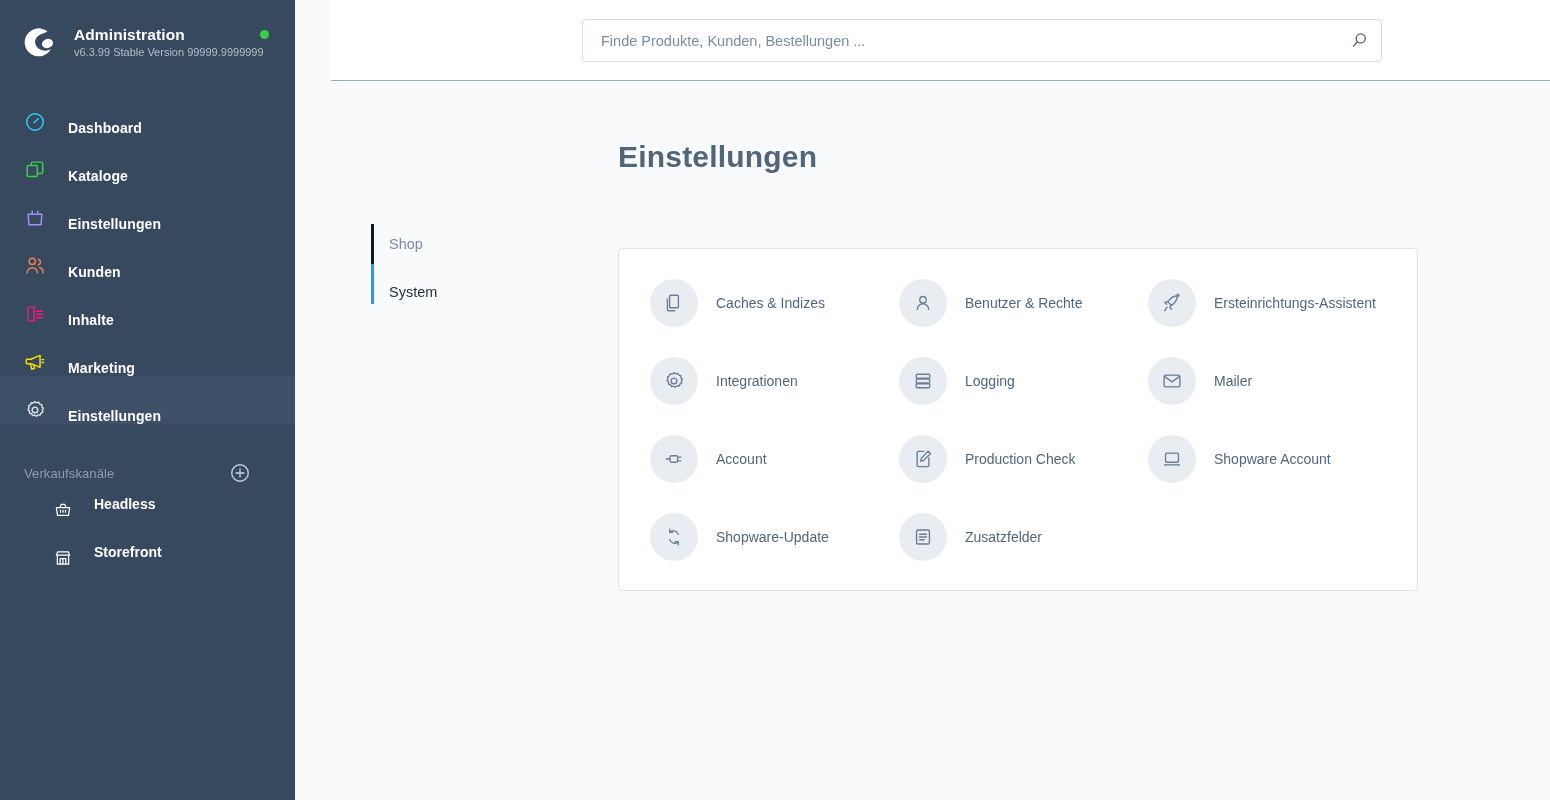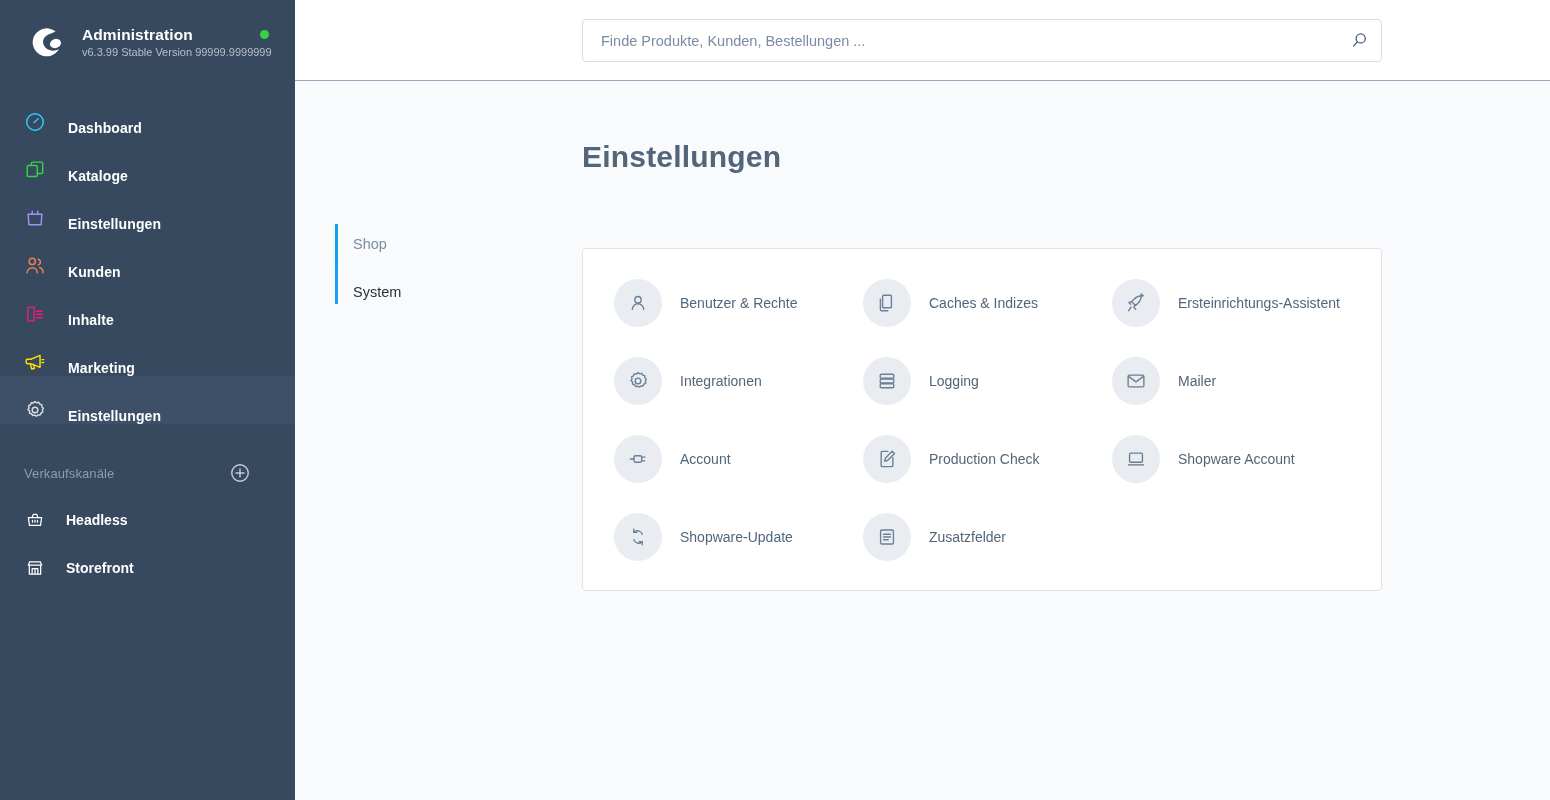--- a/index.html
+++ b/index.html
@@ -13,21 +13,21 @@
 
   
   .sidebar {
     width: 295px; height: 800px;
     background: #37495e;
     flex: 0 0 295px;
     position: relative;
   }
   .brand {
     display: flex; align-items: center;
-    height: 84px; padding-left: 28px;
+    height: 84px; padding-left: 20px;
     position: relative;
   }
   .logo-wrap { width: 40px; height: 40px; flex: 0 0 40px; margin-right: 14px; }
   .brand-text { display: flex; flex-direction: column; justify-content: center; }
   .brand-title {
     color: #ffffff; font-size: 15.5px; font-weight: bold;
     letter-spacing: .1px; line-height: 19px;
   }
   .brand-version {
     color: #b6bfcb; font-size: 11px; line-height: 15px; margin-top: 1px;
@@ -58,32 +58,33 @@
     display: flex; align-items: center;
     height: 46px; padding-left: 24px; padding-right: 44px;
     margin-top: 26px;
   }
   .sales-title {
     color: #8e9cad; font-size: 13px; flex: 1; letter-spacing: .1px;
   }
   .plus-btn { width: 22px; height: 22px; cursor: pointer; }
 
   .sc-item {
-    display: flex; align-items: center; height: 48px; padding-left: 20px;
+    display: flex; height: 48px; padding-left: 32px;
     cursor: pointer;
+    margin-left: 16px;
   }
   .sc-icon {
     width: 30px; height: 28px; flex: 0 0 30px;
     display: flex; align-items: center; justify-content: center;
     margin-right: 16px;
   }
   .sc-label { color: #fff; font-size: 14px; font-weight: bold; }
 
   
-  .main { flex: 1; height: 800px; position: relative; background: #f9fafb; }
+  .main { flex: 1; height: 800px; position: relative; background: #f9fafb; padding-left: 36px; }
 
   .topbar {
     height: 81px; background: #ffffff;
     border-bottom: 1px solid #98a9bc;
     display: flex; align-items: center;
   }
   .search-box {
     position: absolute; left: 287px; top: 19px;
     width: 800px; height: 43px;
     background: #fff; border: 1px solid #d8dde3; border-radius: 4px;
@@ -104,21 +105,21 @@
 
   .page-title {
     position: absolute; left: 287px; top: 59px;
     font-size: 30px; font-weight: bold; color: #52667a;
     letter-spacing: .2px;
   }
 
   .tabs { position: absolute; left: 40px; top: 143px; width: 210px; }
   .tab {
     height: 40px; display: flex; align-items: center;
-    padding-left: 15px; border-left: 3px solid #0ea5e9;
+    padding-left: 15px; border-left: 3px solid #0f172a;
     cursor: pointer;
   }
   .tab-label { font-size: 14.5px; color: #798ca2; }
   .tab.active { border-left-color: #189eff; }
   .tab.active .tab-label { color: #2b3136; margin-top: 16px; }
 
   .card {
     position: absolute; left: 287px; top: 167px;
     width: 800px; height: 343px;
     background: #ffffff; border: 1px solid #dfe3e8; border-radius: 4px;
@@ -296,36 +297,36 @@
         <div class="tab active">
           <span class="tab-label">System</span>
         </div>
       </div>
 
       <div class="card">
         <div class="grid">
 
           <div class="tile">
             <span class="tile-icon">
+              <svg viewBox="0 0 24 24" width="22" height="22" fill="none" stroke="#6b7f96" stroke-width="1.5" stroke-linejoin="round">
+                <path d="M8.4 3.6 H15.6 a1.2 1.2 0 0 1 1.2 1.2 V16 a1.2 1.2 0 0 1-1.2 1.2 H8.4 a1.2 1.2 0 0 1-1.2-1.2 V4.8 a1.2 1.2 0 0 1 1.2-1.2 Z"></path>
+                <path d="M4.8 7 V19.2 a1.2 1.2 0 0 0 1.2 1.2 H13.4"></path>
+              </svg>
+            </span>
+            <span class="tile-label">Caches &amp; Indizes</span>
+          </div>
+
+          <div class="tile">
+            <span class="tile-icon">
               <svg viewBox="0 0 24 24" width="22" height="22" fill="none" stroke="#6b7f96" stroke-width="1.5" stroke-linecap="round">
                 <circle cx="12" cy="8.4" r="3.5"></circle>
                   <path d="M5.8 19 a6.2 6.2 0 0 1 12.4 0"></path>
               </svg>
             </span>
             <span class="tile-label">Benutzer &amp; Rechte</span>
-          </div>
-
-          <div class="tile">
-            <span class="tile-icon">
-              <svg viewBox="0 0 24 24" width="22" height="22" fill="none" stroke="#6b7f96" stroke-width="1.5" stroke-linejoin="round">
-                <path d="M8.4 3.6 H15.6 a1.2 1.2 0 0 1 1.2 1.2 V16 a1.2 1.2 0 0 1-1.2 1.2 H8.4 a1.2 1.2 0 0 1-1.2-1.2 V4.8 a1.2 1.2 0 0 1 1.2-1.2 Z"></path>
-                <path d="M4.8 7 V19.2 a1.2 1.2 0 0 0 1.2 1.2 H13.4"></path>
-              </svg>
-            </span>
-            <span class="tile-label">Caches &amp; Indizes</span>
           </div>
 
           <div class="tile">
             <span class="tile-icon">
               <svg viewBox="0 0 24 24" width="22" height="22" fill="none" stroke="#6b7f96" stroke-width="1.5" stroke-linejoin="round" stroke-linecap="round">
                 <path d="M19.8 4.2 c-3.6-.5-7.3 1-10 3.7 l-2.6 2.6 4.3 4.3 2.6-2.6 c2.7-2.7 4.2-6.4 3.7-10 Z"></path>
                 <path d="M7.2 10.5 L4.3 11.4 6.2 13.3 M10.7 14 L9.8 16.9 11.7 18.8"></path>
                 <path d="M6.6 16.4 L4 20.4"></path>
               </svg>
             </span>

